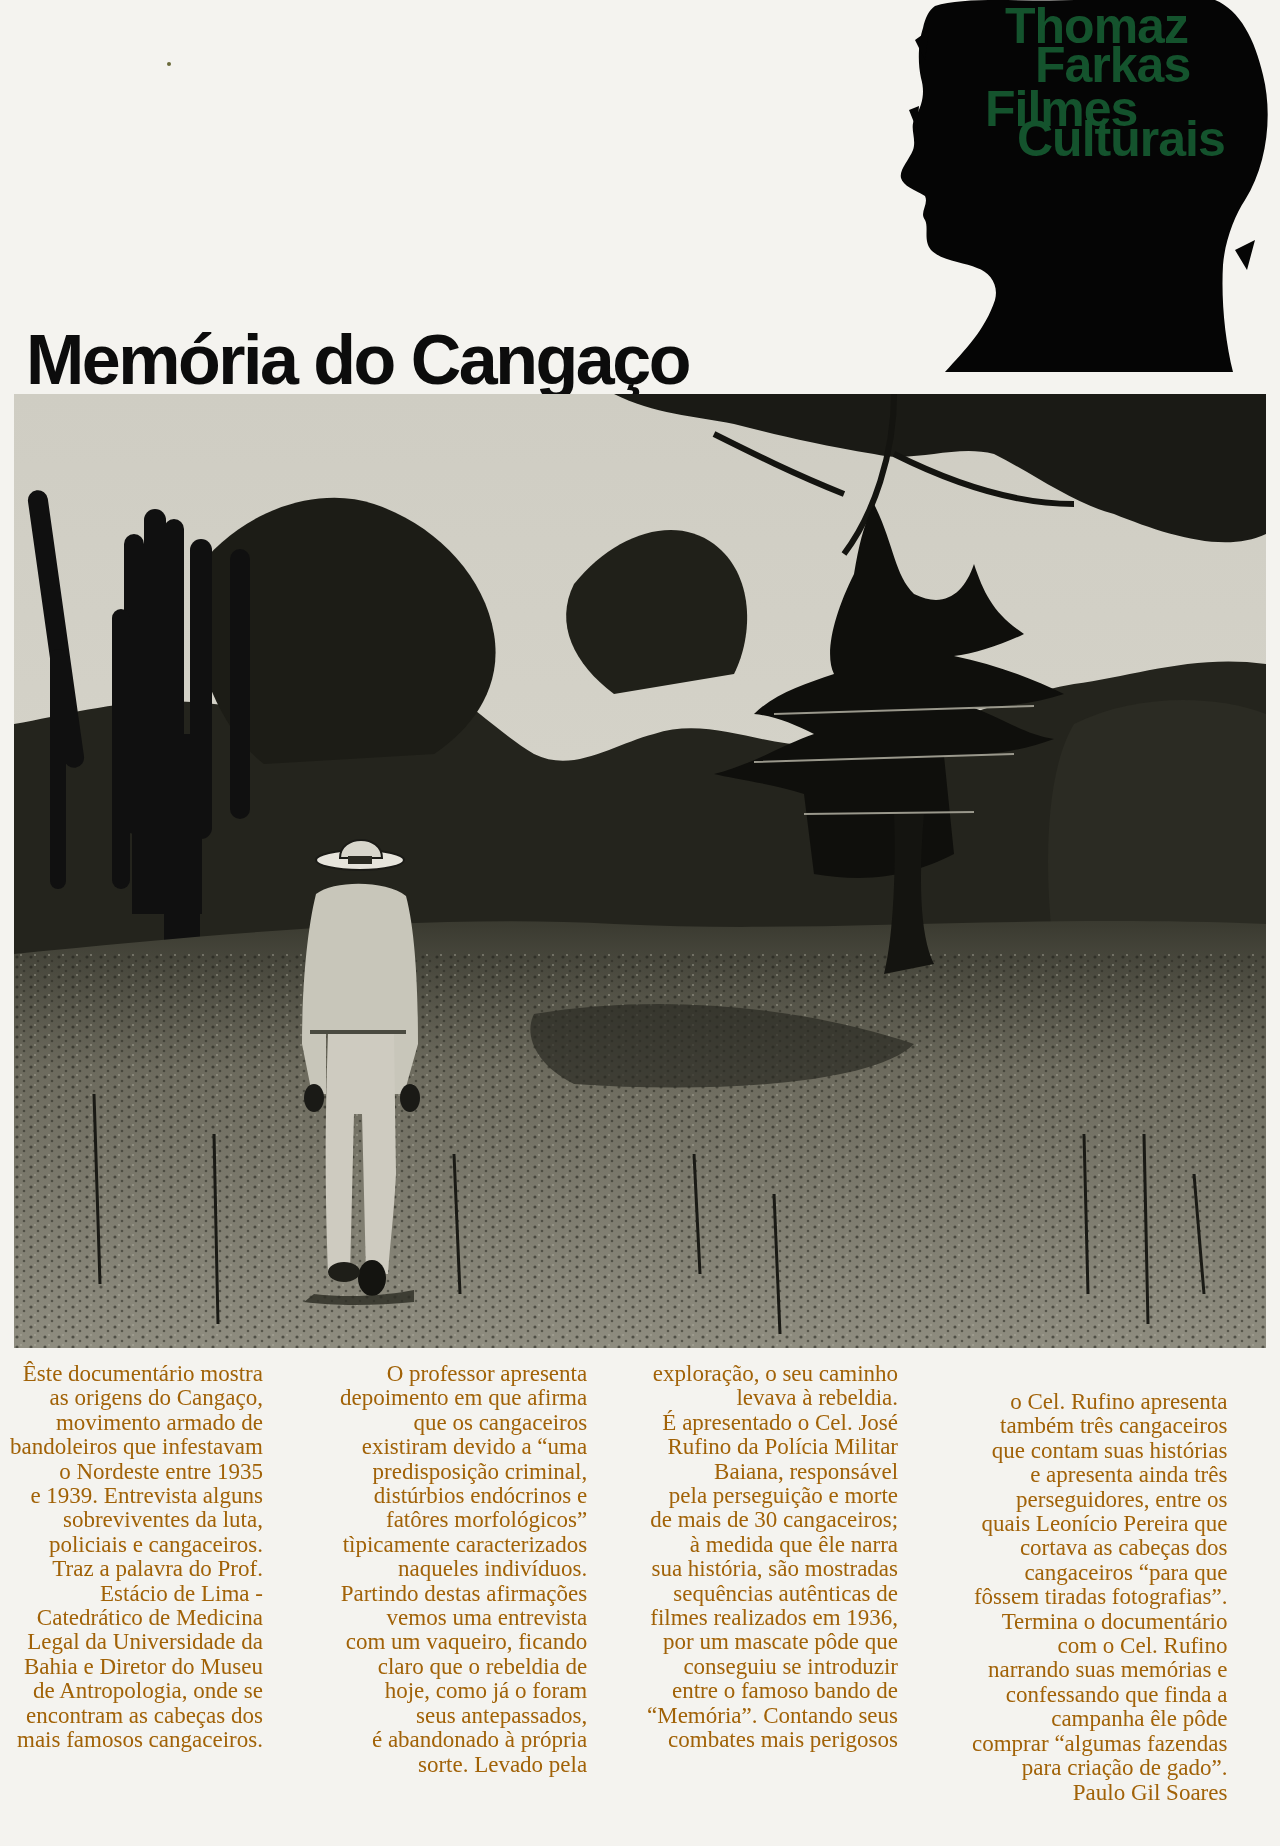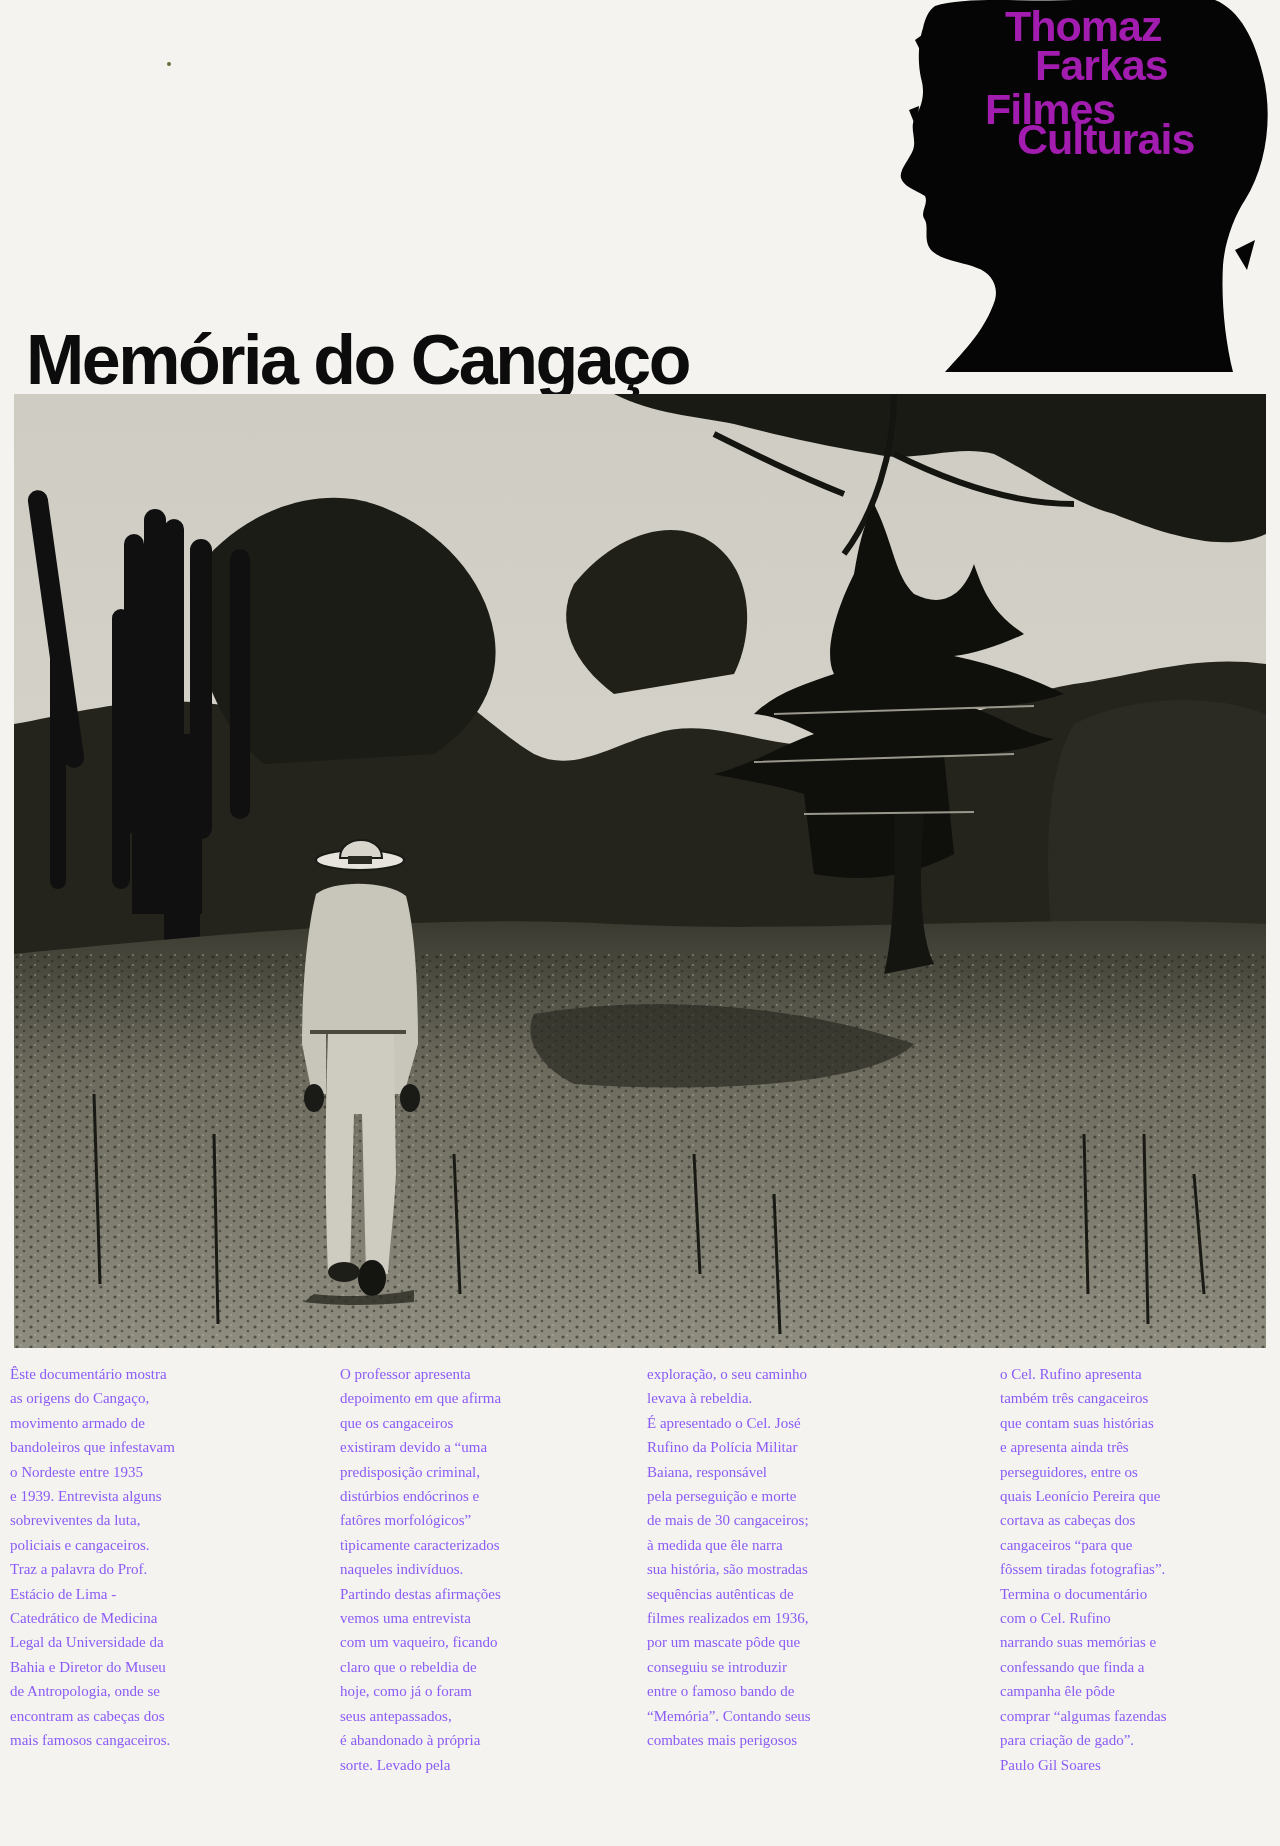--- a/index.html
+++ b/index.html
@@ -10,21 +10,21 @@
       color: #141414;
     }
     .speck { position: absolute; left: 167px; top: 62px; width: 4px; height: 4px; border-radius: 50%; background: #6a6a3a; }
 
     
     .logo { position: absolute; left: 895px; top: 0; width: 380px; height: 375px; }
     .logo svg { position: absolute; left: 0; top: 0; }
     .logo-text {
       position: absolute; left: 0; top: 0; width: 380px; height: 375px;
       font-family: "Liberation Sans", "DejaVu Sans", sans-serif; font-weight: bold;
-      color: #a21caf; font-size: 43px; line-height: 36px; letter-spacing: -1px;
+      color: #14532d; font-size: 50px; line-height: 36px; letter-spacing: -1px;
     }
     .logo-line { position: absolute; white-space: nowrap; }
     .ll1 { left: 110px; top: 8px; }
     .ll2 { left: 140px; top: 47px; }
     .ll3 { left: 90px; top: 83px; margin-top: 8px; }
     .ll4 { left: 122px; top: 121px; }
 
     
     .page-title {
       position: absolute; left: 8px; top: 302px; margin: 18px;
@@ -35,27 +35,27 @@
     
     .photo {
       position: absolute; left: 14px; top: 394px; width: 1252px; height: 954px;
       overflow: hidden; background: #cfcdc4;
     }
     .photo svg { display: block; }
 
     
     .columns { position: absolute; left: 10px; top: 1362px; width: 1260px; height: 484px; }
     .col {
-      position: absolute; top: 0; font-size: 15px; line-height: 24.4px;
-      color: #8b5cf6; white-space: nowrap;
+      position: absolute; top: 0; font-size: 23px; line-height: 24.4px;
+      color: #a16207; white-space: nowrap; text-align: right;
     }
     .col-1 { left: 0; }
     .col-2 { left: 330px; }
     .col-3 { left: 637px; }
-    .col-4 { left: 990px; }
+    .col-4 { left: 962px; margin-top: 28px; }
     .line { display: block; }
   </style>
 </head>
 <body>
 
 <div class="speck"></div>
 
 <div class="logo">
   <svg width="380" height="375" viewBox="0 0 380 375">
     <path fill="#050505" d="

